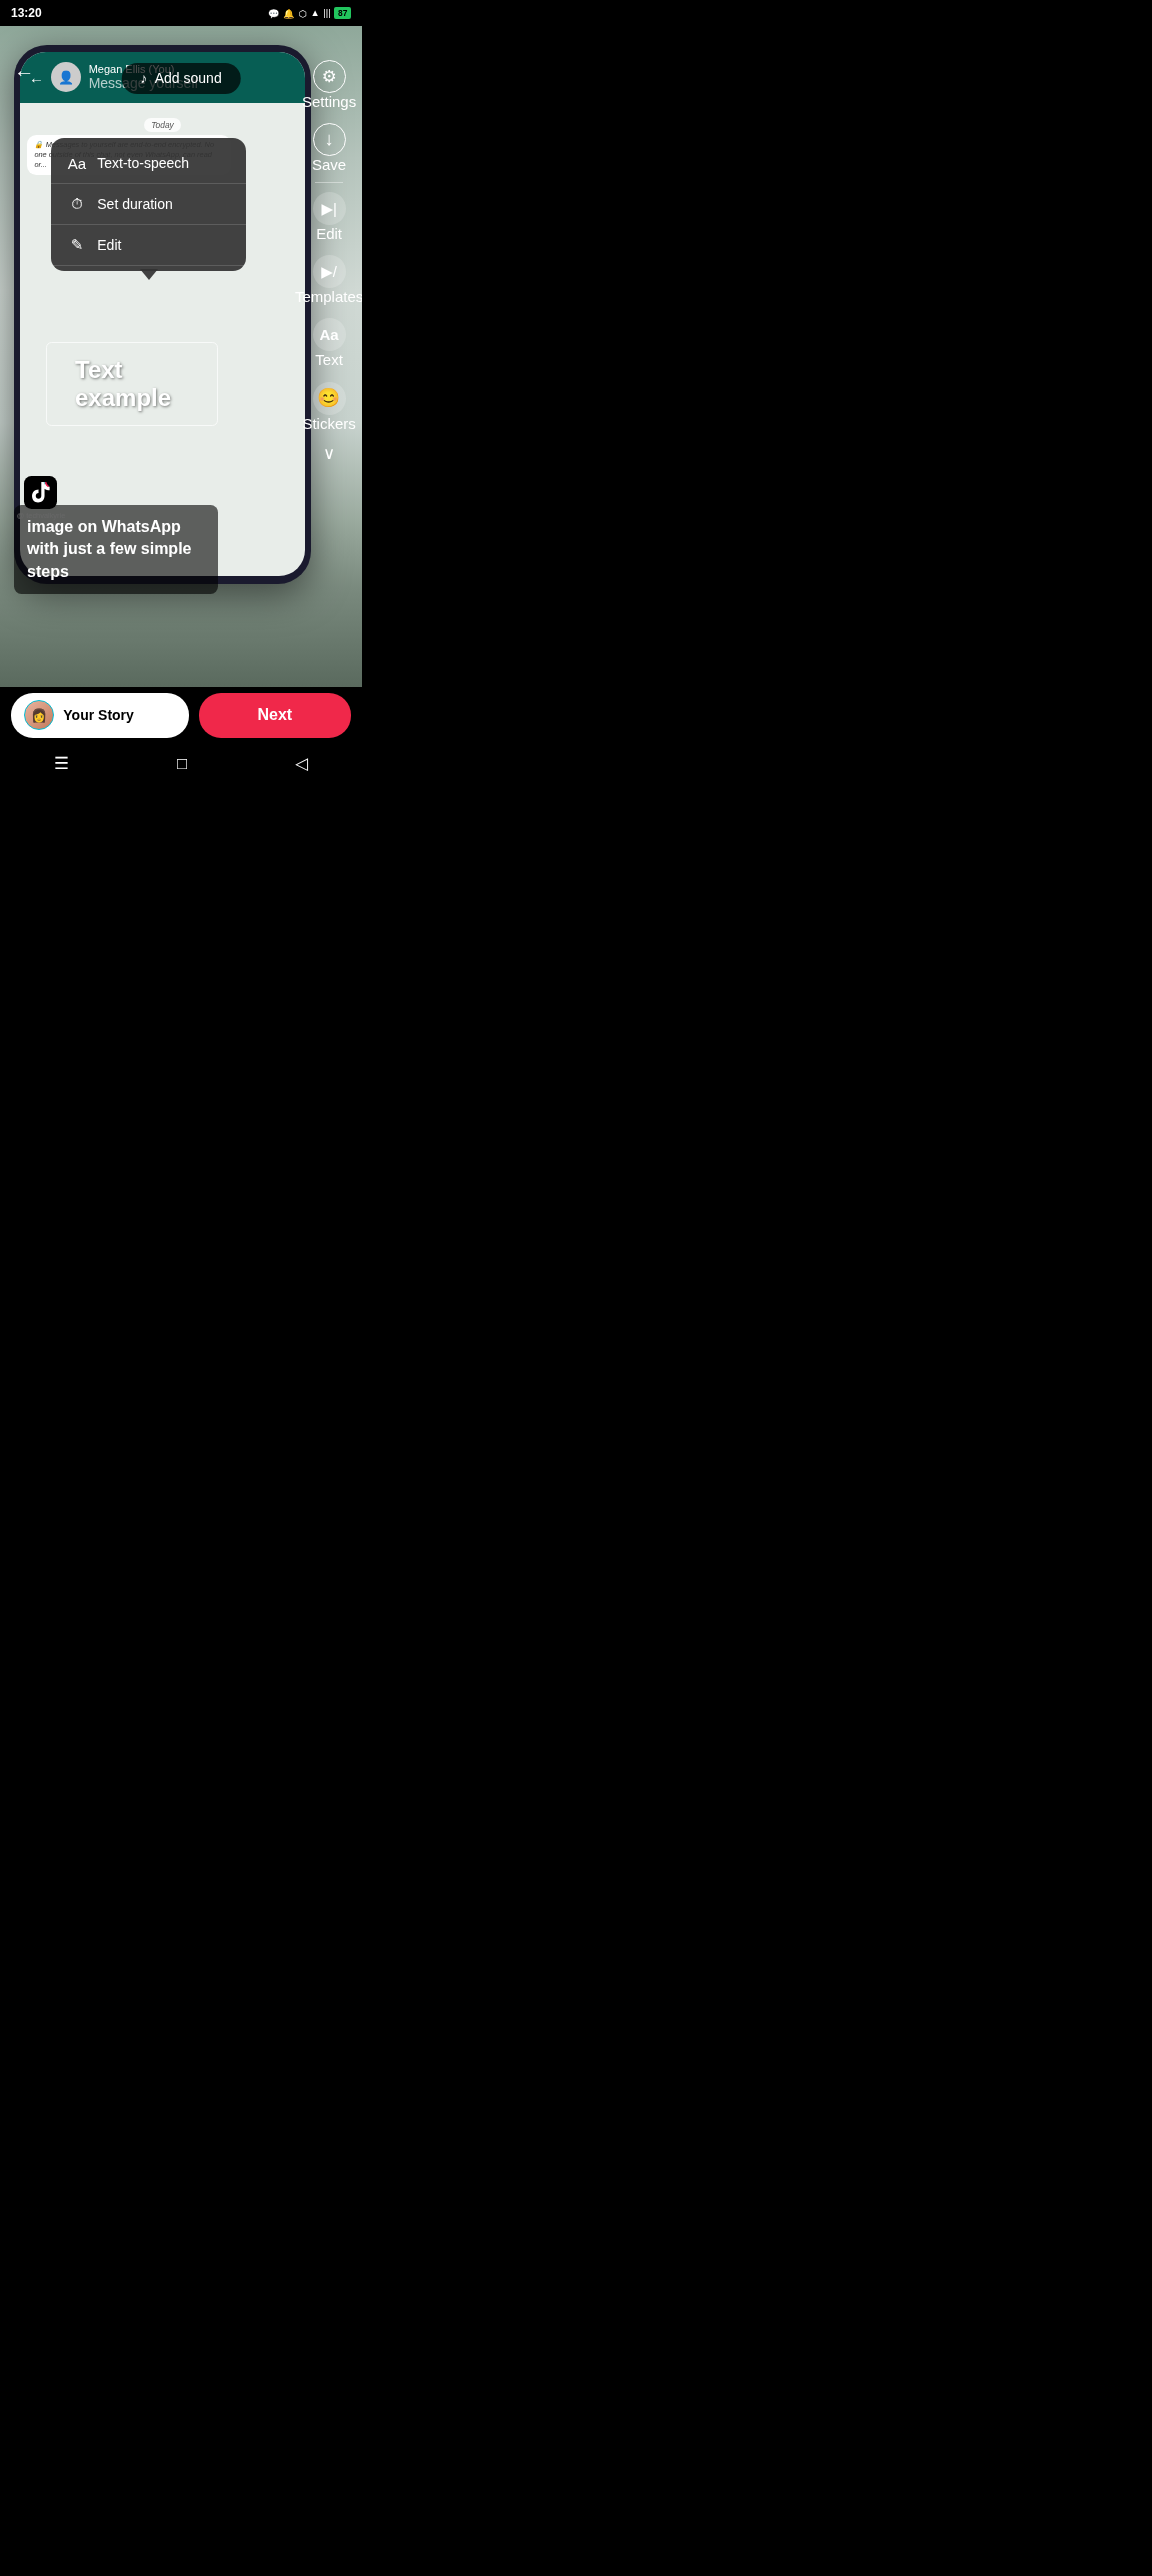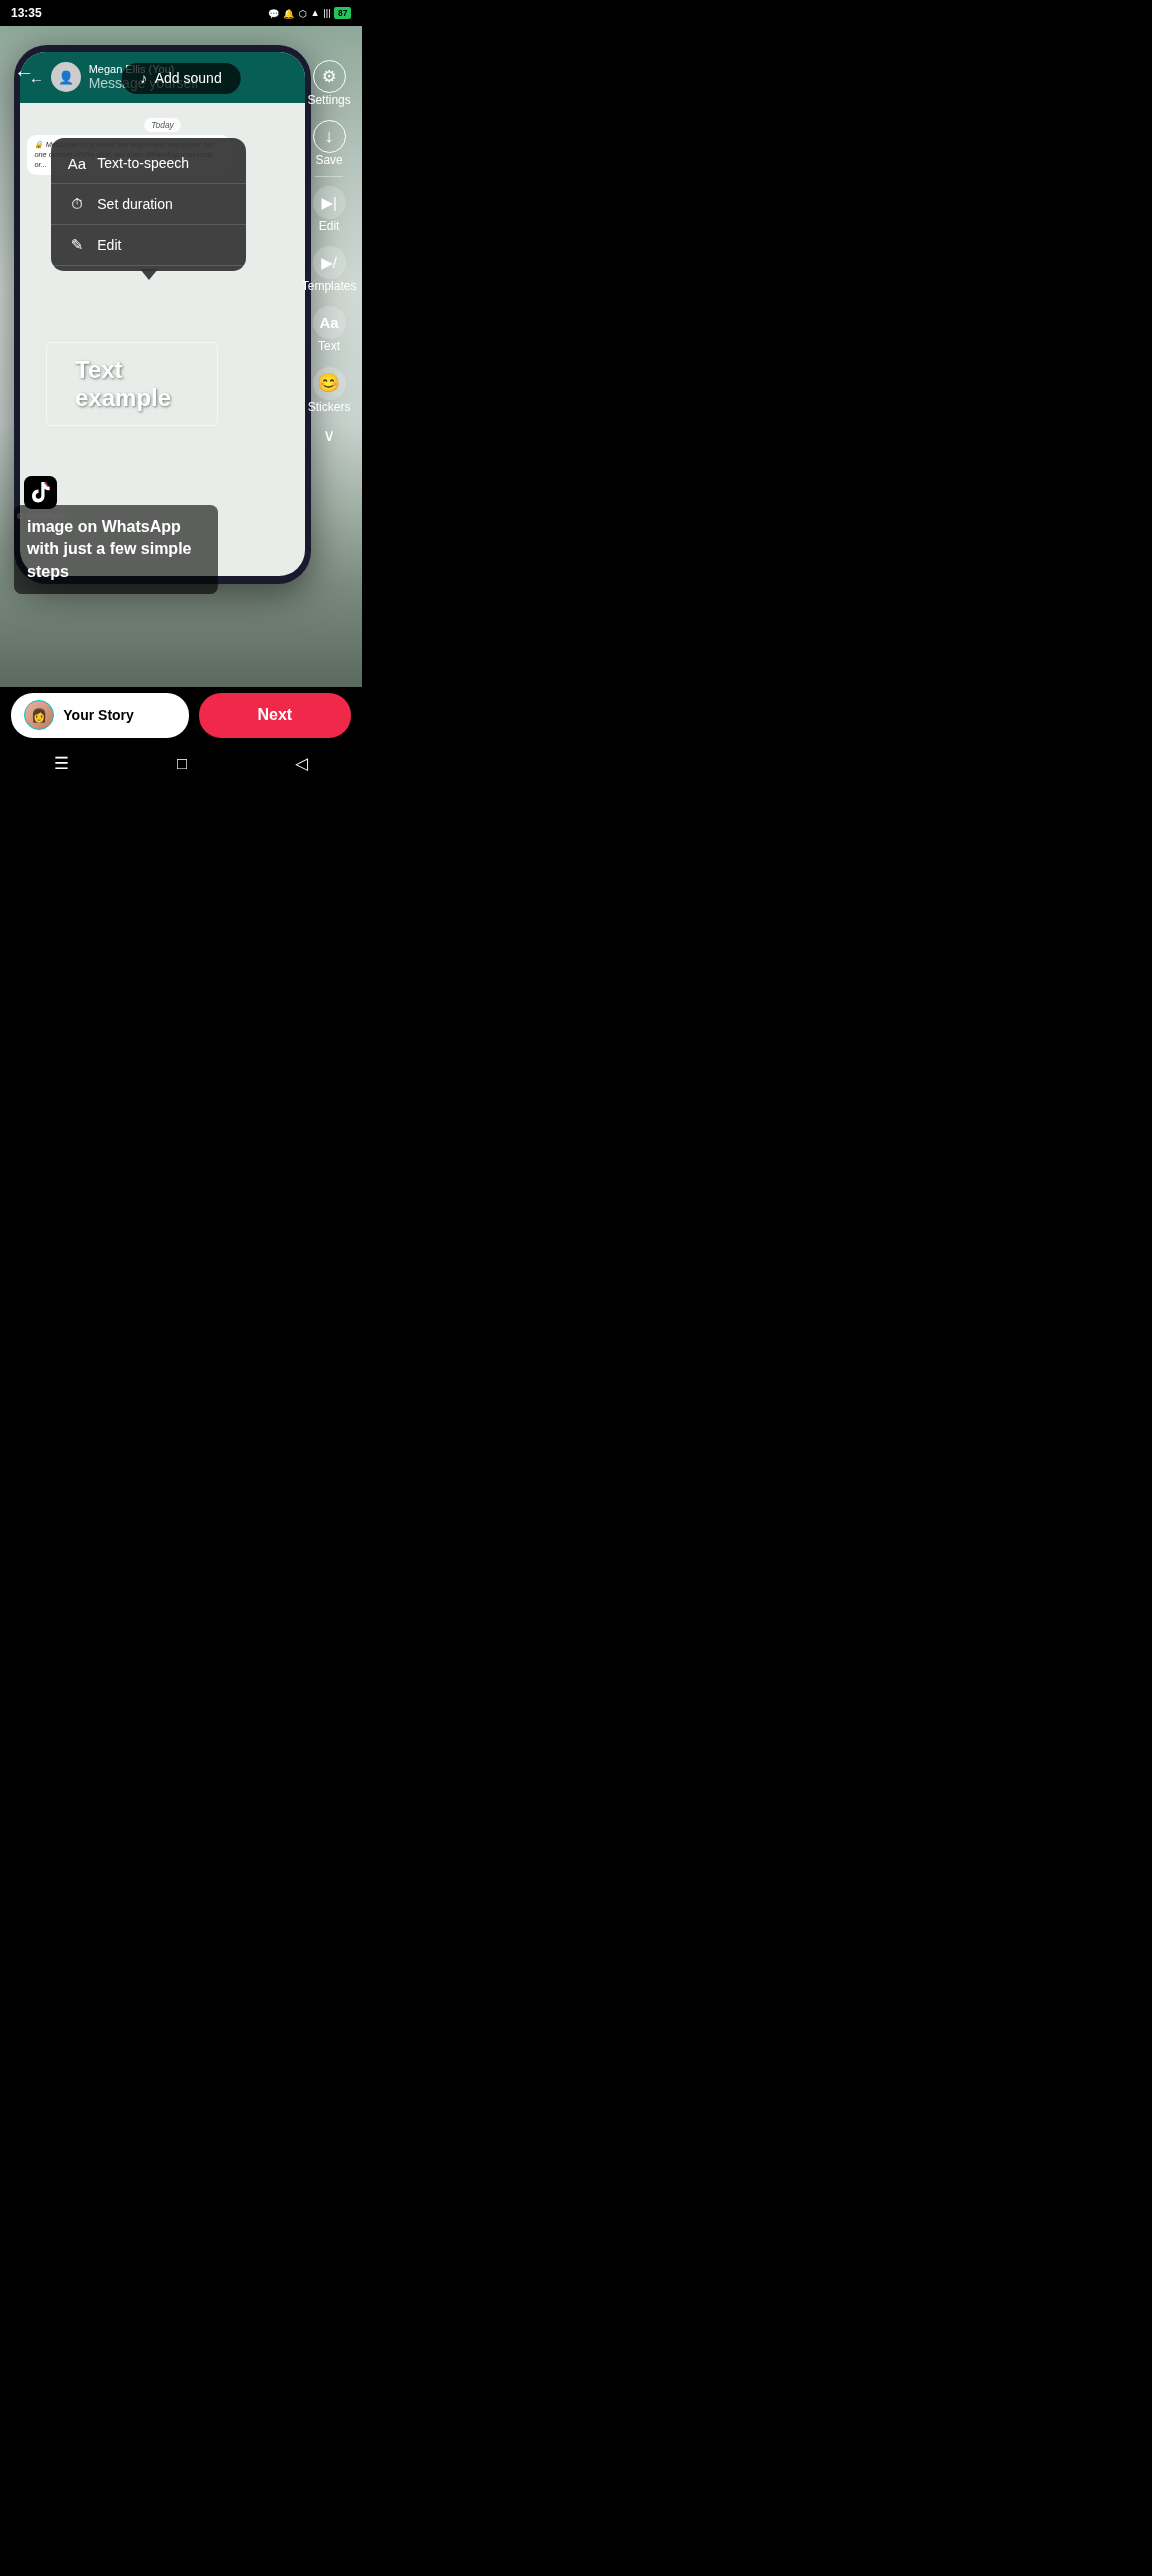--- a/index.html
+++ b/index.html
@@ -295,21 +295,21 @@
     .sidebar-tool {
       display: flex;
       flex-direction: column;
       align-items: center;
       cursor: pointer;
       padding: 5.6px 3.7px;
       width: 51px;
     }
     .sidebar-tool-label {
       color: #fff;
-      font-size: 12px;
+      font-size: 15px;
     }
     .sidebar-divider {
       width: 28px;
       height: 0.9px;
       background: rgba(255,255,255,0.4);
       margin: 1.9px 0;
     }
     .sidebar-chevron {
       color: #fff;
       font-size: 16.7px;
@@ -389,21 +389,21 @@
     .nav-btn {
       color: #fff;
       font-size: 16.7px;
       cursor: pointer;
     }
   </style>
 </head>
 <body>
 
 <div class="status-bar">
-  <span class="status-time">13:35</span>
+  <span class="status-time">13:20</span>
   <div class="status-icons">
     <span class="status-icon">💬</span>
     <span class="status-icon">🔔</span>
     <span class="status-icon">⬡</span>
     <span class="status-icon">▲</span>
     <span class="status-icon">|||</span>
     <span class="battery">87</span>
   </div>
 </div>
 

